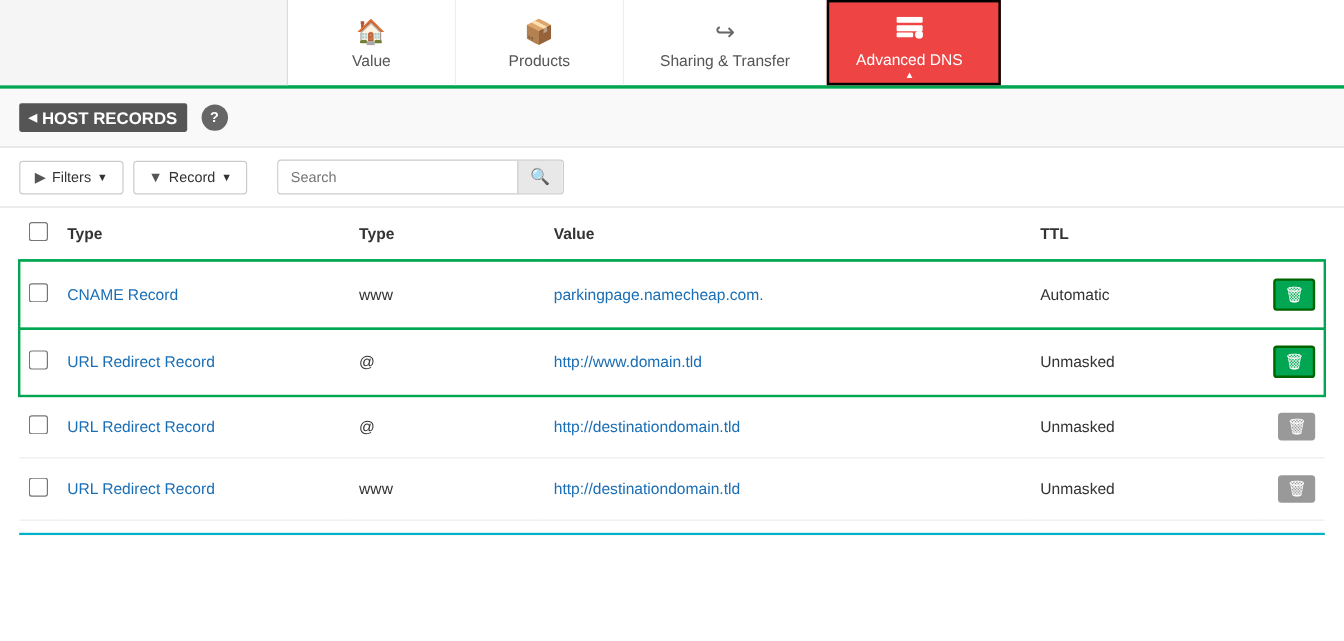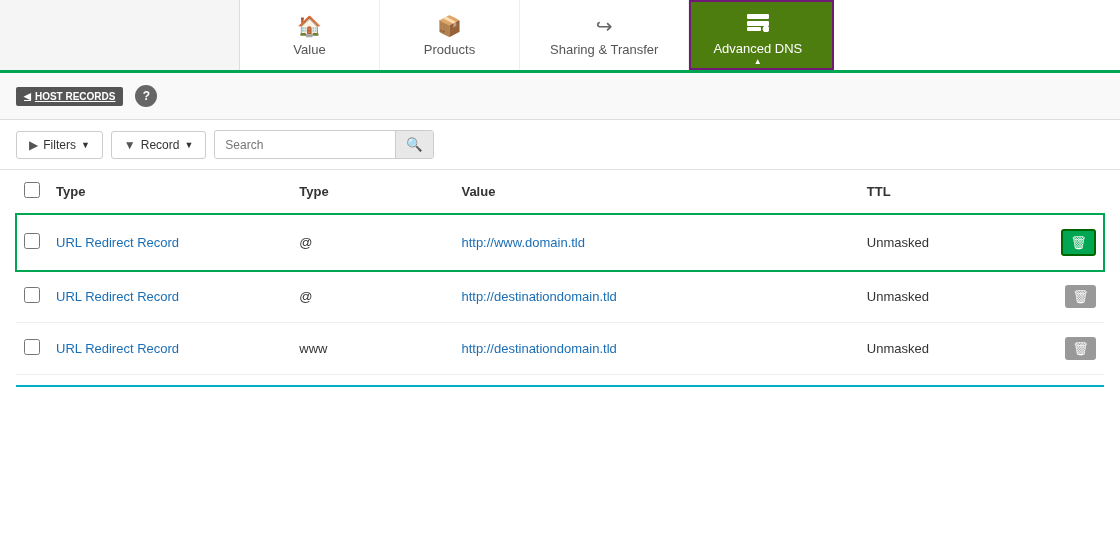--- a/index.html
+++ b/index.html
@@ -32,23 +32,23 @@
       border-right: 1px solid #eee;
       min-width: 140px;
       text-decoration: none;
     }
     .nav-tab .tab-icon {
       font-size: 20px;
       margin-bottom: 4px;
       color: #666;
     }
     .nav-tab.active {
-      background: #4d7c0f;
-      color: #fff;
-      border: 2px solid #701a75;
+      background: #ef4444;
+      color: #fff;
+      border: 2px solid #000000;
       position: relative;
       padding-left: 22px;
     }
     .nav-tab.active .tab-icon {
       color: #fff;
     }
     .nav-tab.active::after {
       content: '▲';
       position: absolute;
       bottom: 2px;
@@ -60,28 +60,27 @@
     .section-header {
       display: flex;
       align-items: center;
       padding: 12px 16px;
       background: #f9f9f9;
       border-bottom: 1px solid #ddd;
     }
     .host-records-badge {
       background: #555;
       color: #fff;
-      font-size: 10px;
+      font-size: 14px;
       font-weight: bold;
       padding: 4px 8px;
       border-radius: 2px;
       display: flex;
       align-items: center;
       gap: 4px;
-      text-decoration: underline;
     }
     .host-records-badge::before {
       content: '◀';
       font-size: 9px;
     }
     .help-icon {
       width: 22px;
       height: 22px;
       background: #666;
       color: #fff;
@@ -120,21 +119,22 @@
     }
     .btn .caret {
       font-size: 9px;
     }
     .search-wrapper {
       display: flex;
       align-items: center;
       border: 1px solid #ccc;
       border-radius: 3px;
       overflow: hidden;
-      margin-left: 0;
+      margin-left: 17px;
+      gap: 19px;
     }
     .search-wrapper input {
       border: none;
       outline: none;
       padding: 6px 10px;
       font-size: 12px;
       width: 180px;
       color: #999;
     }
     .search-wrapper .search-btn {
@@ -297,20 +297,28 @@
           <input type="checkbox" class="cb" style="">
         </th>
         <th>Type</th>
         <th>Type</th>
         <th>Value</th>
         <th>TTL</th>
         <th></th>
       </tr>
     </thead>
     <tbody id="table-body">
+    <tr style="outline: rgb(0, 166, 81) solid 2px; outline-offset: -1px; position: relative;">
+          <td><input type="checkbox" class="cb" style=""></td>
+          <td class="type-cell">CNAME Record</td>
+          <td class="host-cell">www</td>
+          <td class="value-cell">parkingpage.namecheap.com.</td>
+          <td class="ttl-cell">Automatic</td>
+          <td class="action-cell"><button class="trash-btn highlighted">🗑</button></td>
+        </tr>
         <tr style="outline: rgb(0, 166, 81) solid 2px; outline-offset: -1px; position: relative;">
           <td><input type="checkbox" class="cb" style=""></td>
           <td class="type-cell">URL Redirect Record</td>
           <td class="host-cell">@</td>
           <td class="value-cell">http://www.domain.tld</td>
           <td class="ttl-cell">Unmasked</td>
           <td class="action-cell"><button class="trash-btn highlighted">🗑</button></td>
         </tr>
         <tr>
           <td><input type="checkbox" class="cb" style=""></td>

